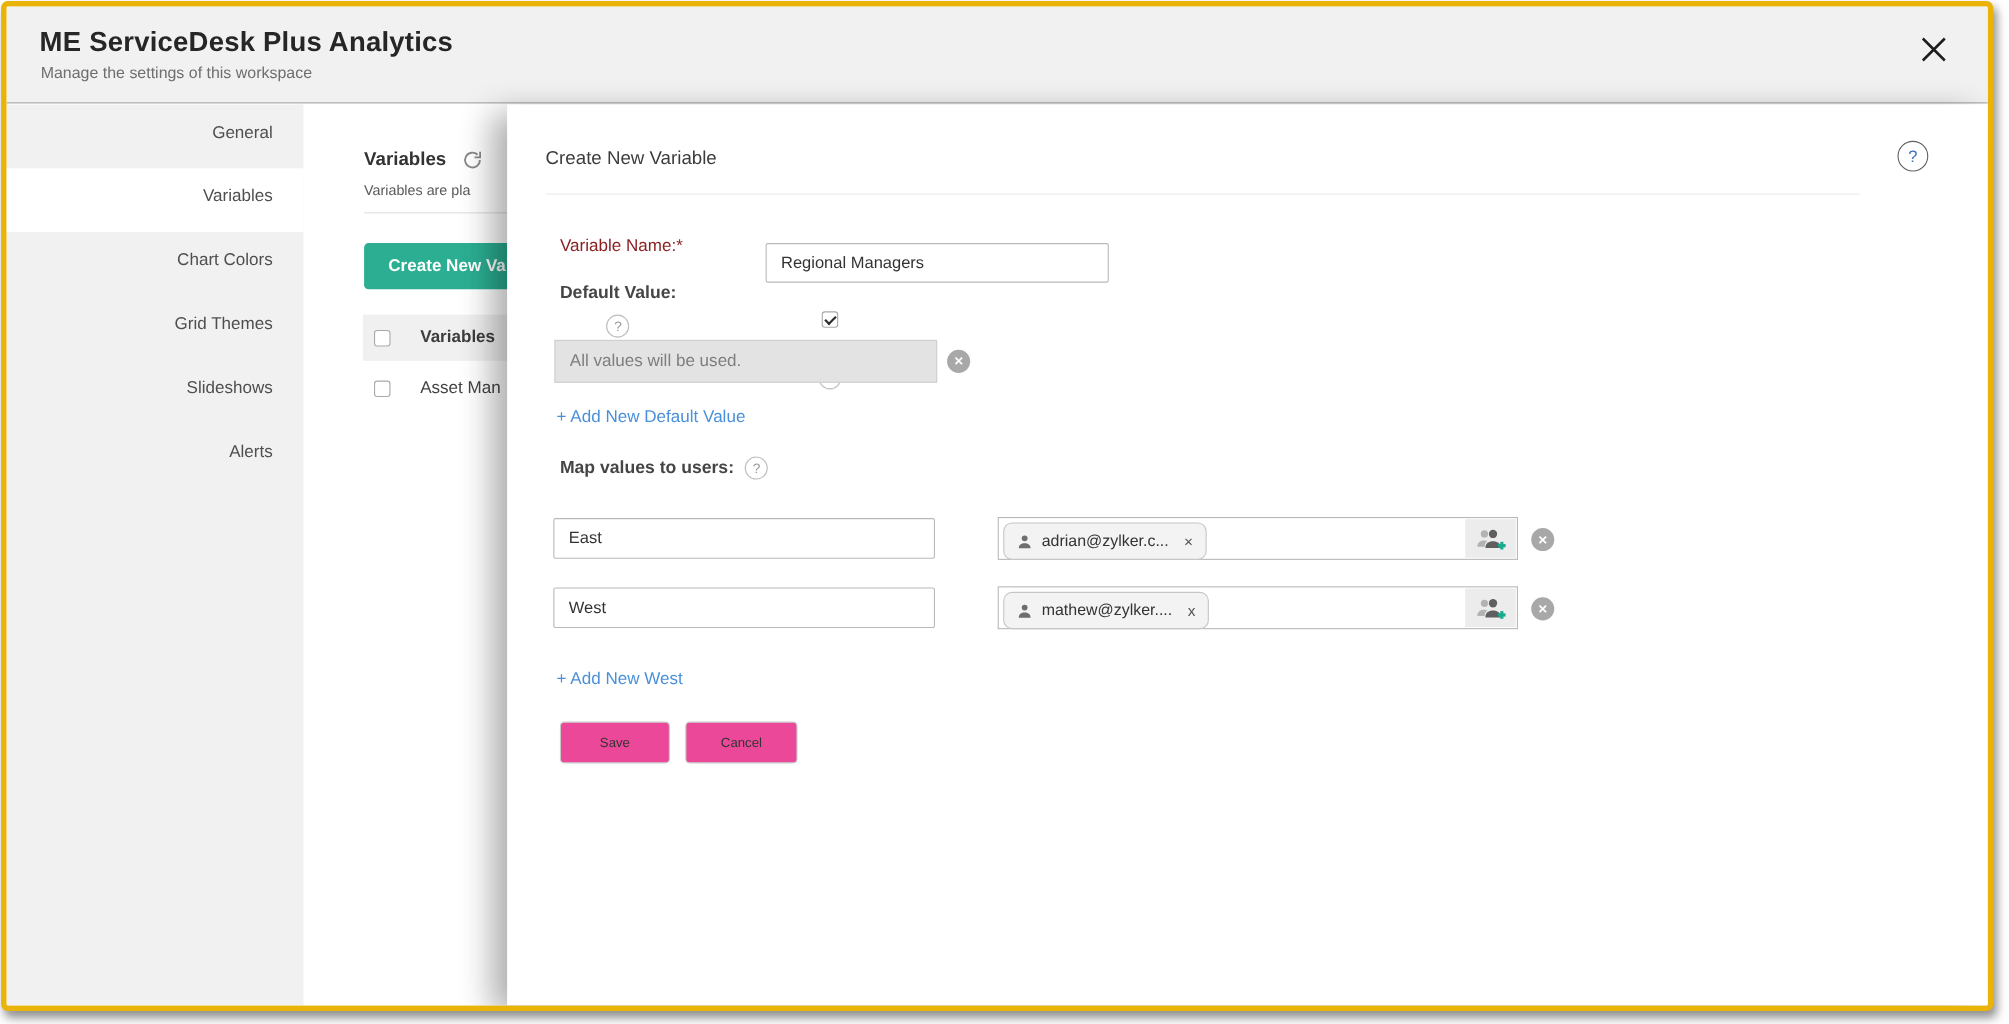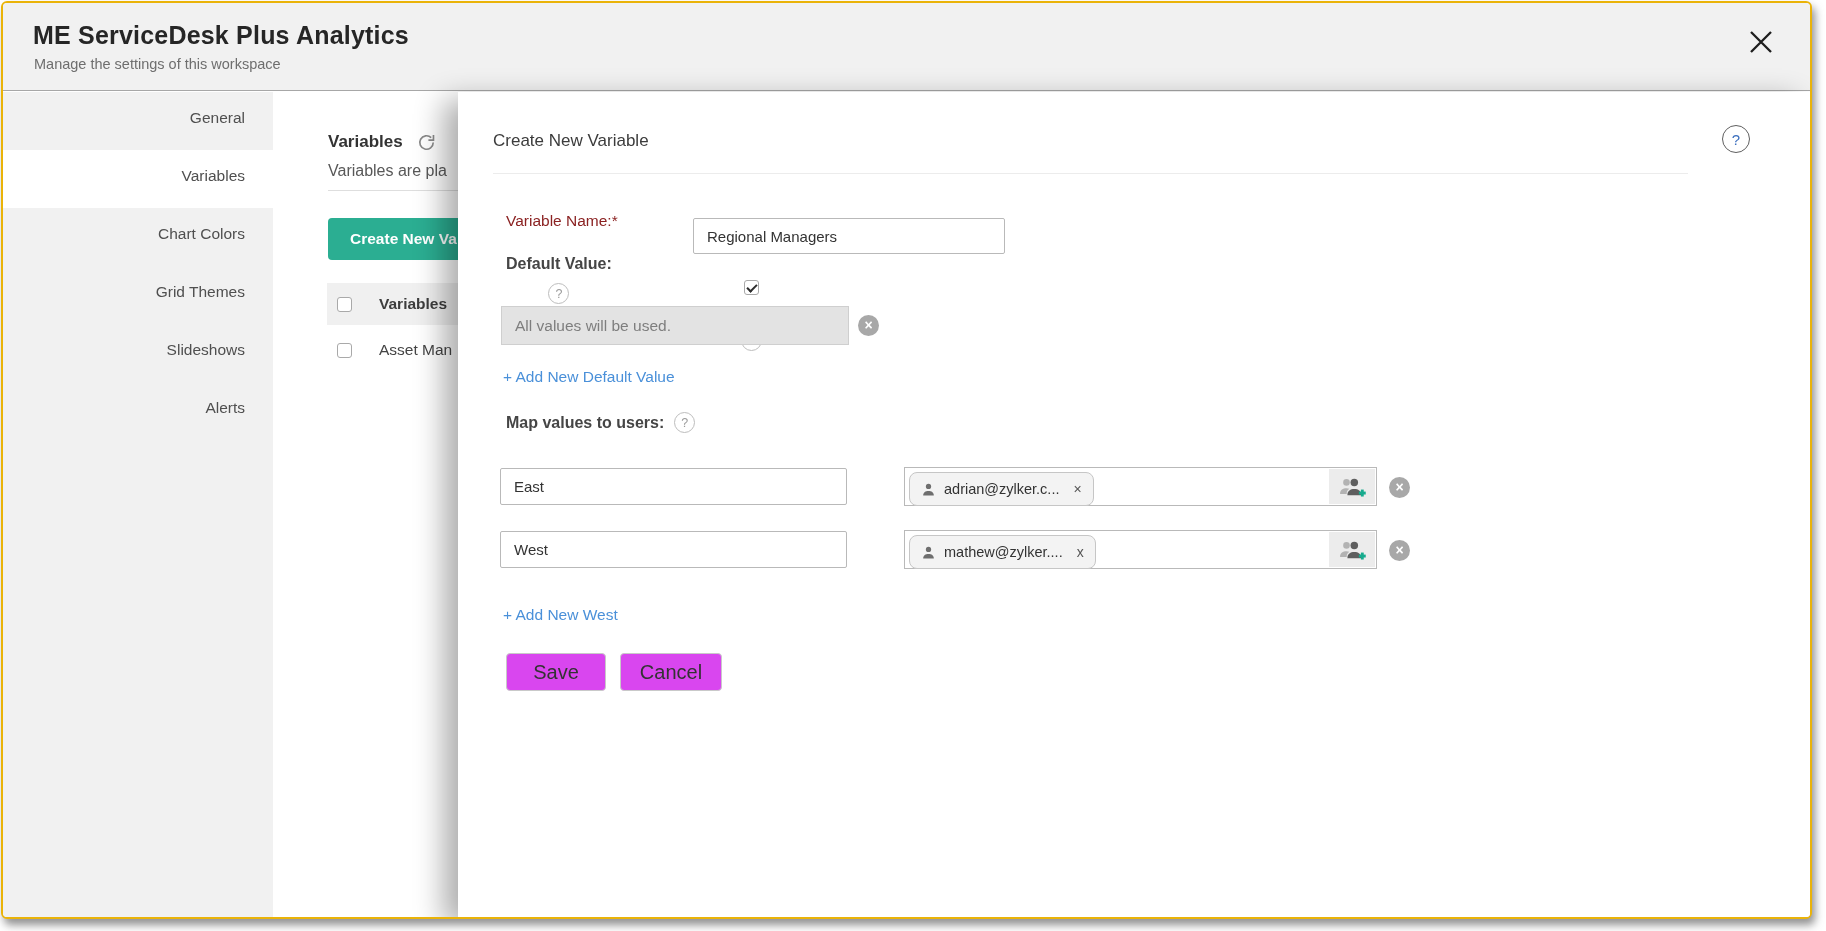--- a/index.html
+++ b/index.html
@@ -1,20 +1,20 @@
 <!DOCTYPE html>
 <html><head>
 <meta charset="utf-8">
 <style>
   * { margin:0; padding:0; box-sizing:border-box; }
   html,body { width:1826px; height:931px; background:#ffffff; font-family:"Liberation Sans", sans-serif; overflow:hidden; }
 
   .dialog {
     position:absolute; left:1px; top:1px; width:1811px; height:918px;
-    background:#fff; border:2px solid #eab308; border-radius:6px;
+    background:#fff; border:5px solid #eab308; border-radius:6px;
     box-shadow:3px 6px 9px rgba(110,110,110,0.75);
     overflow:hidden;
   }
 
   
   .hdr {
     position:absolute; left:0; top:0; right:0; height:88px;
     background:#f1f1f1; border-bottom:1px solid #a7a7a7;
   }
   .hdr-title { position:absolute; left:30px; top:18px; font-size:25px; font-weight:bold; color:#262626; letter-spacing:.2px; }
@@ -26,21 +26,21 @@
   .side-item {
     height:58px; line-height:52px; text-align:right; padding-right:28px;
     font-size:15.5px; color:#4f4f4f; cursor:pointer;
   }
   .side-item.active { background:#ffffff; }
 
   
   .main { position:absolute; left:270px; top:89px; right:0; bottom:0; background:#fff; overflow:hidden; }
   .pg-head-row { position:absolute; left:55px; top:40px; display:flex; align-items:center; gap:14px; }
   .pg-heading { font-size:17px; font-weight:bold; color:#333; }
-  .pg-desc { position:absolute; left:55px; top:70px; font-size:16px; color:#585858; white-space:nowrap; }
+  .pg-desc { position:absolute; left:55px; top:70px; font-size:13px; color:#585858; white-space:nowrap; }
   .pg-divider { position:absolute; left:55px; top:98px; width:420px; height:1px; background:#dedede; }
   .pg-create-btn {
     position:absolute; left:55px; top:126px; height:42px; line-height:42px; padding:0 22px;
     background:#2bae92; color:#fff; font-size:15.5px; font-weight:bold;
     border:none; border-radius:4px; white-space:nowrap; cursor:pointer;
   }
   .pg-table-head {
     position:absolute; left:54px; top:191px; height:42px; width:640px;
     background:#f0f0f0; display:flex; align-items:center;
   }
@@ -118,22 +118,22 @@
     background:#f3f3f3; border:1px solid #c6c6c6; border-radius:8px; padding:16px 11px; gap:8px;
   }
   .chip-name { font-size:14.5px; color:#333; white-space:nowrap; }
   .chip-x { font-size:14px; color:#555; margin-left:6px; cursor:pointer; }
   .adduser-zone {
     position:absolute; right:1px; top:1px; bottom:1px; width:46px; background:#ececec;
     display:flex; align-items:center; justify-content:center; cursor:pointer;
   }
 
   .btn {
-    position:absolute; top:561px; height:38px; background:#d946ef; border:1px solid #c9c9c9;
-    border-radius:4px; font-size:20px; color:#333; cursor:pointer;
+    position:absolute; top:561px; height:38px; background:#ec4899; border:1px solid #c9c9c9;
+    border-radius:4px; font-size:12px; color:#333; cursor:pointer;
     font-family:"Liberation Sans", sans-serif;
   }
   .btn-save { left:48px; width:100px; }
   .btn-cancel { left:162px; width:102px; }
 
   svg { display:block; }
 </style>
 </head>
 <body>
 

